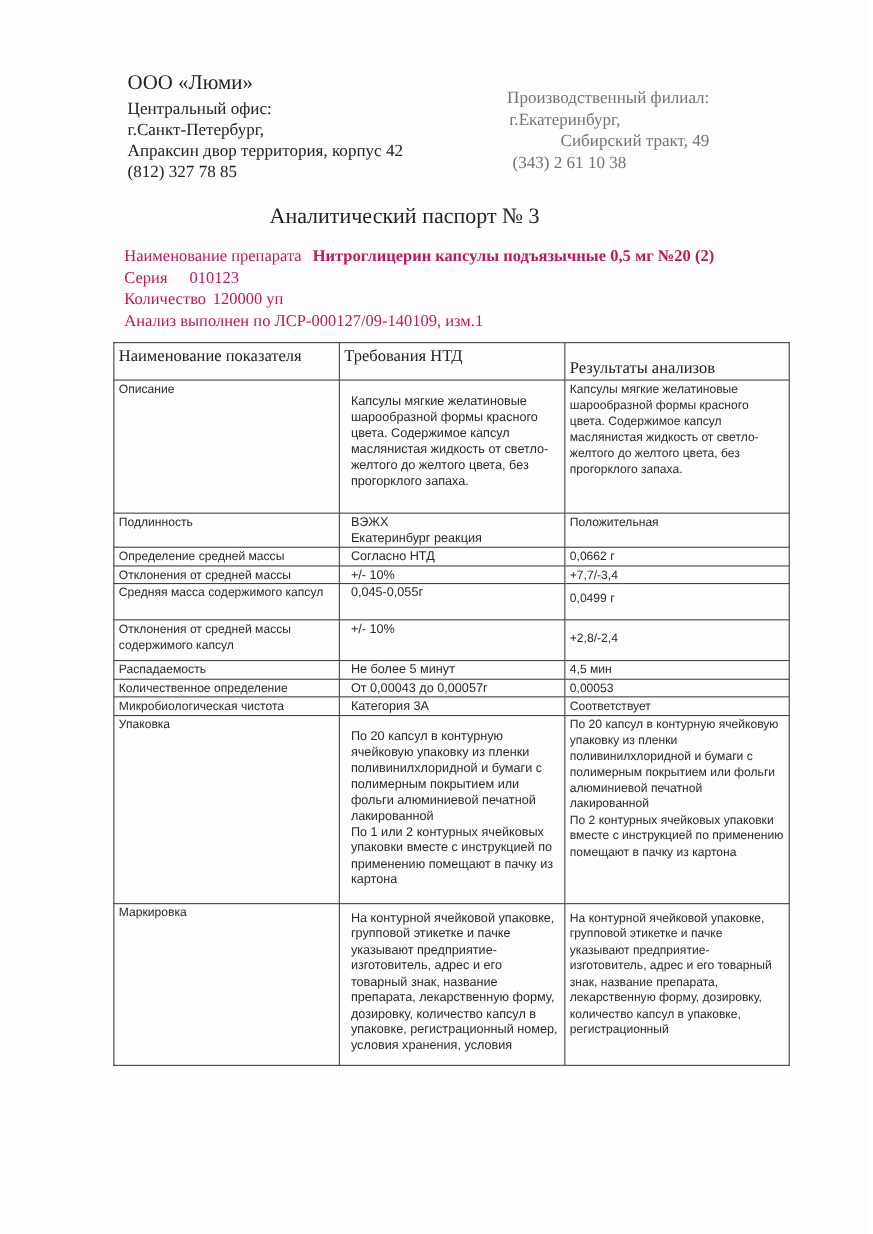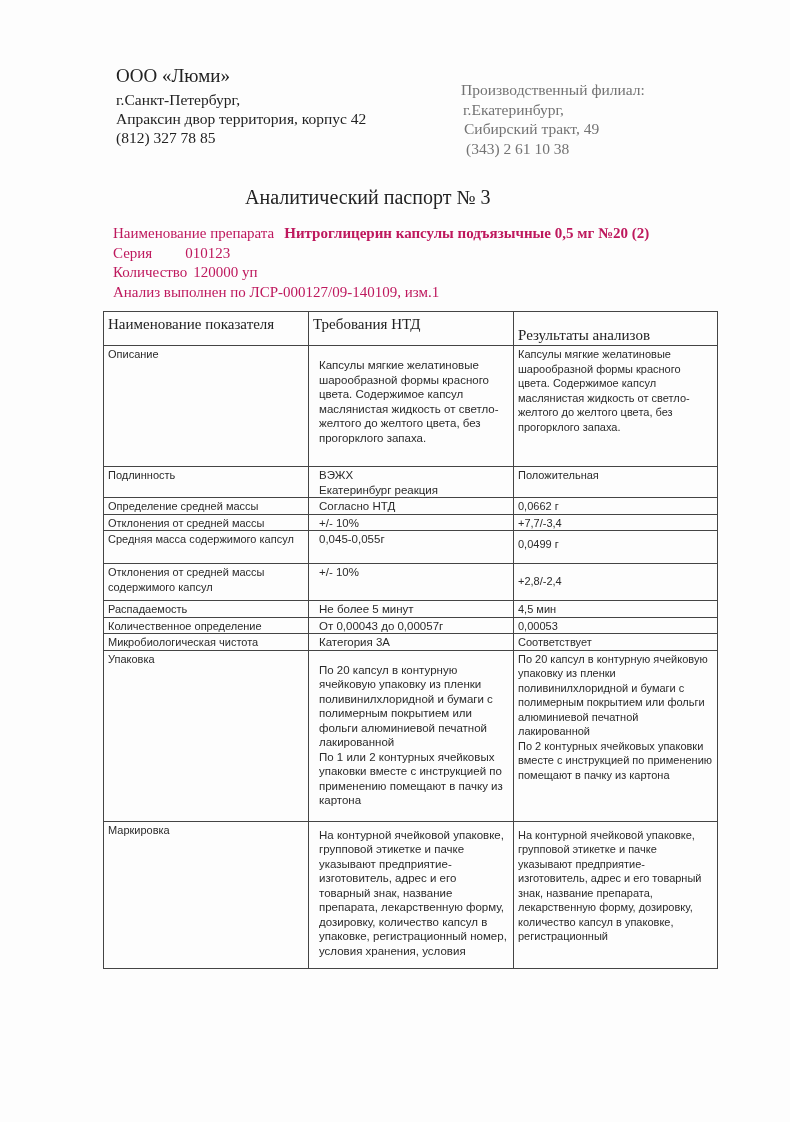--- a/index.html
+++ b/index.html
@@ -37,21 +37,21 @@
     .header-right {
       position: absolute;
       left: 461px;
       top: 80px;
       font-size: 15.5px;
       line-height: 19.5px;
       color: #737373;
     }
     .header-right .l1 { padding-left: 0; }
     .header-right .l2 { padding-left: 2px; }
-    .header-right .l3 { padding-left: 3px; }
+    .header-right .l3 { padding-left: 3px; text-align: right; }
     .header-right .l4 { padding-left: 5px; }
 
     .title {
       position: absolute;
       left: 245px;
       top: 186px;
       font-size: 20px;
       color: #222;
     }
     .meta {
@@ -60,21 +60,21 @@
       top: 224px;
       font-size: 15px;
       line-height: 19.5px;
       color: #be185d;
       white-space: nowrap;
     }
     .meta .drug-name {
       font-weight: bold;
       margin-left: 10px;
     }
-    .meta .val { margin-left: 33px; }
+    .meta .val { margin-left: 20px; }
     .meta .val2 { margin-left: 6px; }
 
     table.passport {
       position: absolute;
       left: 103px;
       top: 311px;
       width: 614px;
       border-collapse: collapse;
       font-family: "Liberation Sans", sans-serif;
       font-size: 11px;
@@ -126,20 +126,21 @@
 
     .multiline { white-space: pre-line; }
   </style>
 </head>
 <body>
 
 <div class="page">
 
   <div class="header-left">
     <div class="company">ООО «Люми»</div>
+    <div>Центральный офис:</div>
     <div>г.Санкт-Петербург,</div>
     <div>Апраксин двор территория, корпус 42</div>
     <div>(812) 327 78 85</div>
   </div>
 
   <div class="header-right">
     <div class="l1">Производственный филиал:</div>
     <div class="l2">г.Екатеринбург,</div>
     <div class="l3">Сибирский тракт, 49</div>
     <div class="l4">(343) 2 61 10 38</div>

